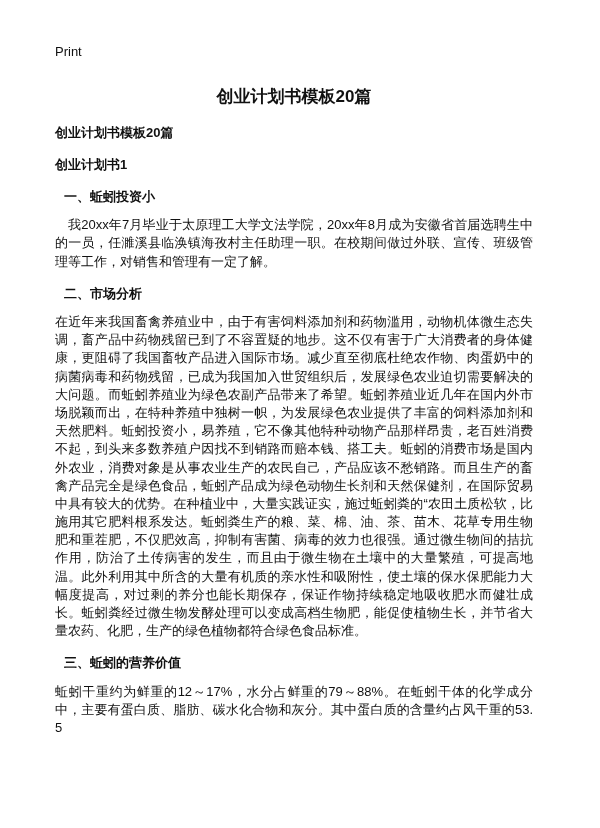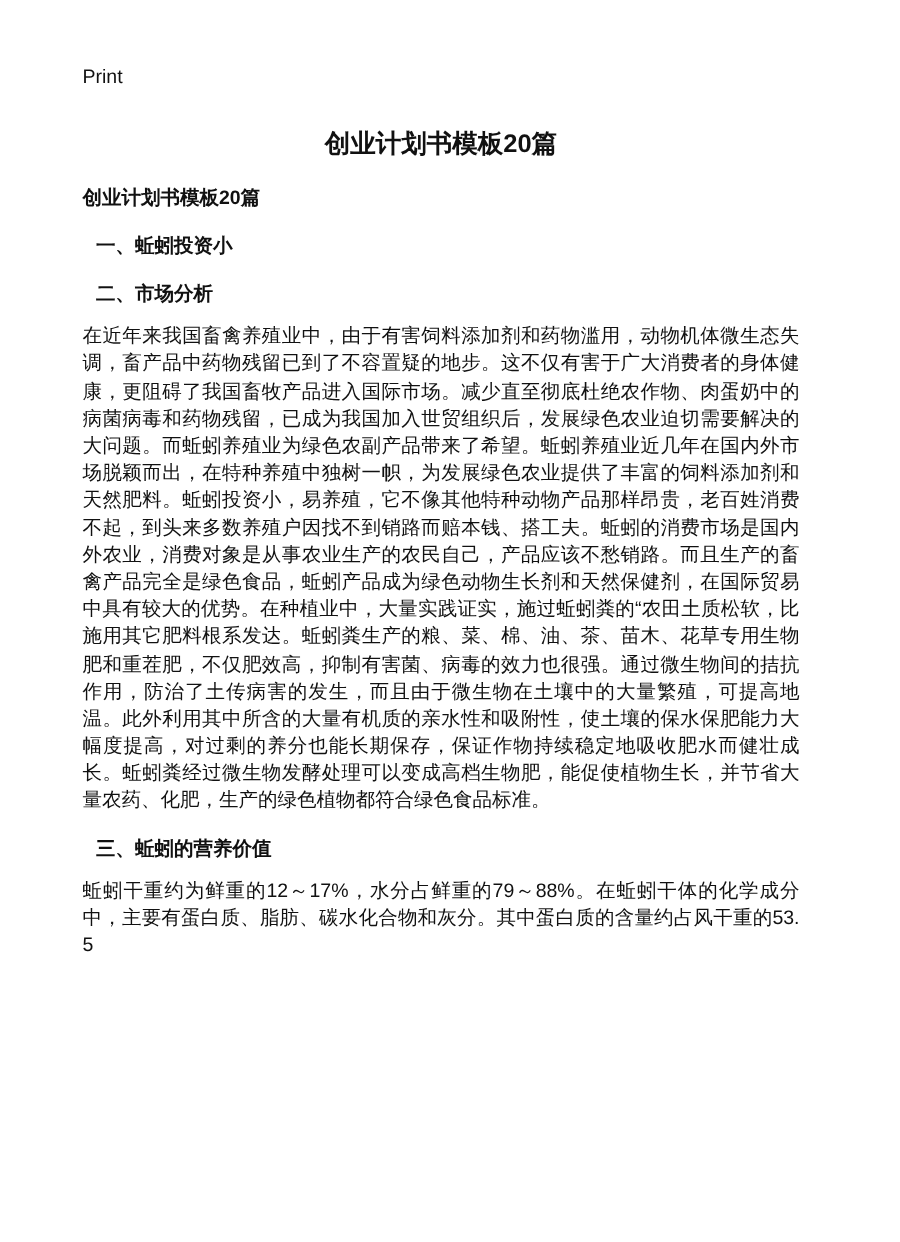--- a/index.html
+++ b/index.html
@@ -61,23 +61,25 @@
 
 <div class="page">
 
   <div class="print-label">Print</div>
 
   <h1 class="doc-title">创业计划书模板20篇</h1>
 
   <div class="block-heading">创业计划书模板20篇</div>
 
 
+  <div class="block-heading">创业计划书1</div>
 
   <div class="block-heading indent">一、蚯蚓投资小</div>
 
+  <p class="block-paragraph indented">我20xx年7月毕业于太原理工大学文法学院，20xx年8月成为安徽省首届选聘生中的一员，任濉溪县临涣镇海孜村主任助理一职。在校期间做过外联、宣传、班级管理等工作，对销售和管理有一定了解。</p>
 
   <div class="block-heading indent">二、市场分析</div>
 
   <p class="block-paragraph">在近年来我国畜禽养殖业中，由于有害饲料添加剂和药物滥用，动物机体微生态失调，畜产品中药物残留已到了不容置疑的地步。这不仅有害于广大消费者的身体健康，更阻碍了我国畜牧产品进入国际市场。减少直至彻底杜绝农作物、肉蛋奶中的病菌病毒和药物残留，已成为我国加入世贸组织后，发展绿色农业迫切需要解决的大问题。而蚯蚓养殖业为绿色农副产品带来了希望。蚯蚓养殖业近几年在国内外市场脱颖而出，在特种养殖中独树一帜，为发展绿色农业提供了丰富的饲料添加剂和天然肥料。蚯蚓投资小，易养殖，它不像其他特种动物产品那样昂贵，老百姓消费不起，到头来多数养殖户因找不到销路而赔本钱、搭工夫。蚯蚓的消费市场是国内外农业，消费对象是从事农业生产的农民自己，产品应该不愁销路。而且生产的畜禽产品完全是绿色食品，蚯蚓产品成为绿色动物生长剂和天然保健剂，在国际贸易中具有较大的优势。在种植业中，大量实践证实，施过蚯蚓粪的“农田土质松软，比施用其它肥料根系发达。蚯蚓粪生产的粮、菜、棉、油、茶、苗木、花草专用生物肥和重茬肥，不仅肥效高，抑制有害菌、病毒的效力也很强。通过微生物间的拮抗作用，防治了土传病害的发生，而且由于微生物在土壤中的大量繁殖，可提高地温。此外利用其中所含的大量有机质的亲水性和吸附性，使土壤的保水保肥能力大幅度提高，对过剩的养分也能长期保存，保证作物持续稳定地吸收肥水而健壮成长。蚯蚓粪经过微生物发酵处理可以变成高档生物肥，能促使植物生长，并节省大量农药、化肥，生产的绿色植物都符合绿色食品标准。</p>
 
   <div class="block-heading indent">三、蚯蚓的营养价值</div>
 
   <p class="block-paragraph">蚯蚓干重约为鲜重的12～17%，水分占鲜重的79～88%。在蚯蚓干体的化学成分中，主要有蛋白质、脂肪、碳水化合物和灰分。其中蛋白质的含量约占风干重的53.5</p>
 
 </div>

